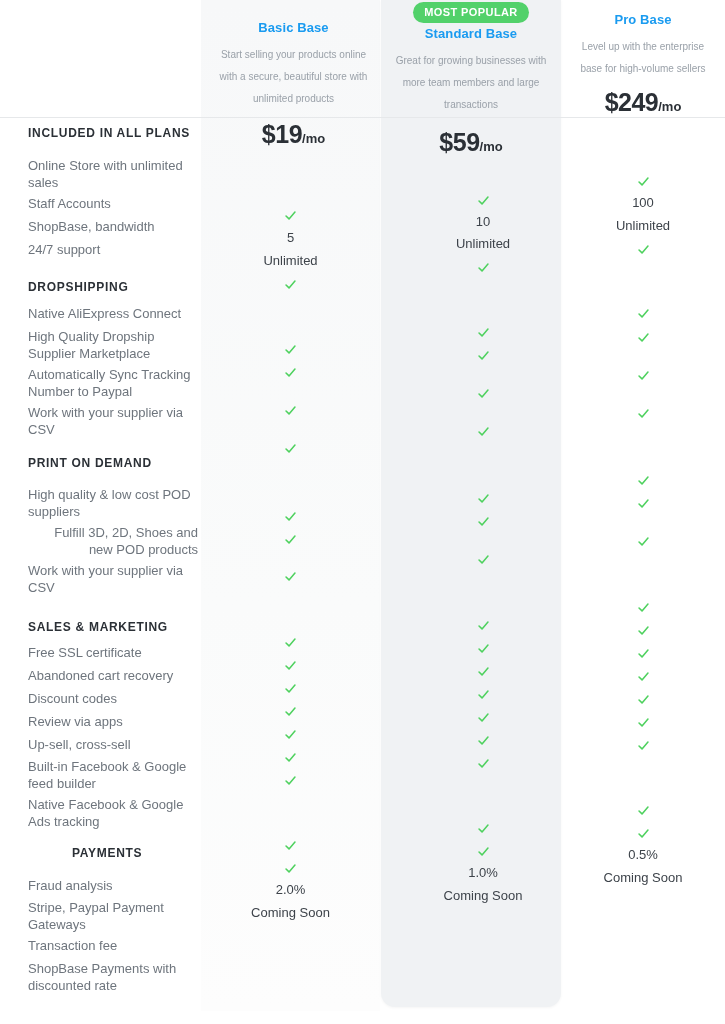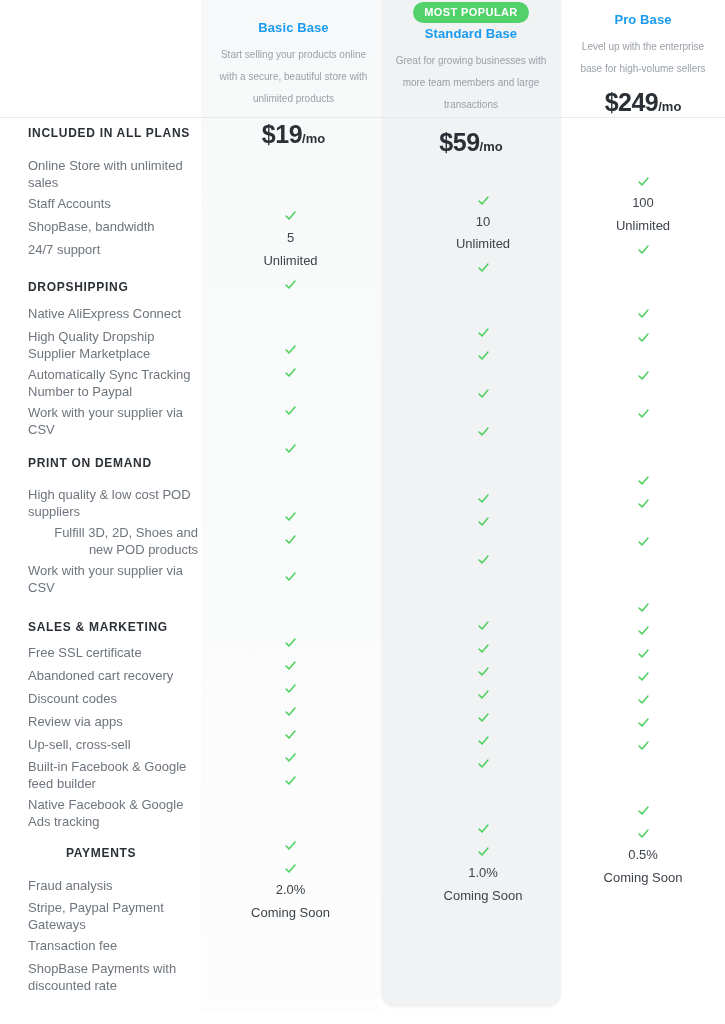--- a/index.html
+++ b/index.html
@@ -139,21 +139,21 @@
       <div class="feat-label" style="position: absolute; top: 398px; left: 0px; width: 170px; text-align: right;">Fulfill 3D, 2D, Shoes and new POD products</div>
       <div class="feat-label" style="position: absolute; top: 436px; left: 0px; width: 170px;">Work with your supplier via CSV</div>
       <div class="group-title" style="position: absolute; top: 494px; left: 0px; width: 170px;">SALES &amp; MARKETING</div>
       <div class="feat-label" style="position: absolute; top: 518px; left: 0px; width: 170px;">Free SSL certificate</div>
       <div class="feat-label" style="position: absolute; top: 541px; left: 0px; width: 170px;">Abandoned cart recovery</div>
       <div class="feat-label" style="position: absolute; top: 564px; left: 0px; width: 170px;">Discount codes</div>
       <div class="feat-label" style="position: absolute; top: 587px; left: 0px; width: 170px;">Review via apps</div>
       <div class="feat-label" style="position: absolute; top: 610px; left: 0px; width: 170px;">Up-sell, cross-sell</div>
       <div class="feat-label" style="position: absolute; top: 632px; left: 0px; width: 170px;">Built-in Facebook &amp; Google feed builder</div>
       <div class="feat-label" style="position: absolute; top: 670px; left: 0px; width: 170px;">Native Facebook &amp; Google Ads tracking</div>
-      <div class="group-title" style="position: absolute; top: 720px; left: 10px; width: 170px; padding-left: 28px;">PAYMENTS</div>
+      <div class="group-title" style="position: absolute; top: 720px; left: 16px; width: 170px; padding-left: 28px;">PAYMENTS</div>
       <div class="feat-label" style="position: absolute; top: 751px; left: 0px; width: 170px;">Fraud analysis</div>
       <div class="feat-label" style="position: absolute; top: 773px; left: 0px; width: 170px;">Stripe, Paypal Payment Gateways</div>
       <div class="feat-label" style="position: absolute; top: 811px; left: 0px; width: 170px;">Transaction fee</div>
       <div class="feat-label" style="position: absolute; top: 834px; left: 0px; width: 170px;">ShopBase Payments with discounted rate</div>
     </div>
 
   <div id="value-layer">
       <div class="cell c-basic" style="top: 207px;"><svg class="chk" viewBox="0 0 16 16" aria-hidden="true">
           <path d="M2.5 8.6 L6.2 12.2 L13.5 3.8" fill="none" stroke="#4ed15e" stroke-width="1.9" stroke-linecap="round" stroke-linejoin="round"></path>
         </svg></div>

